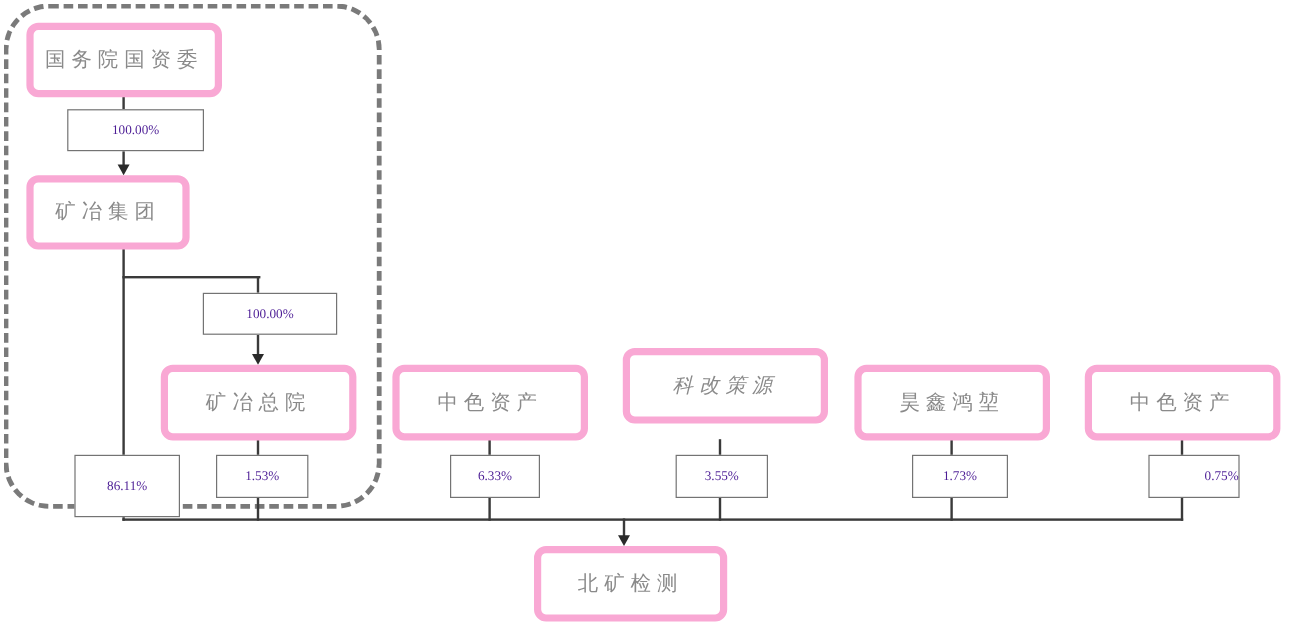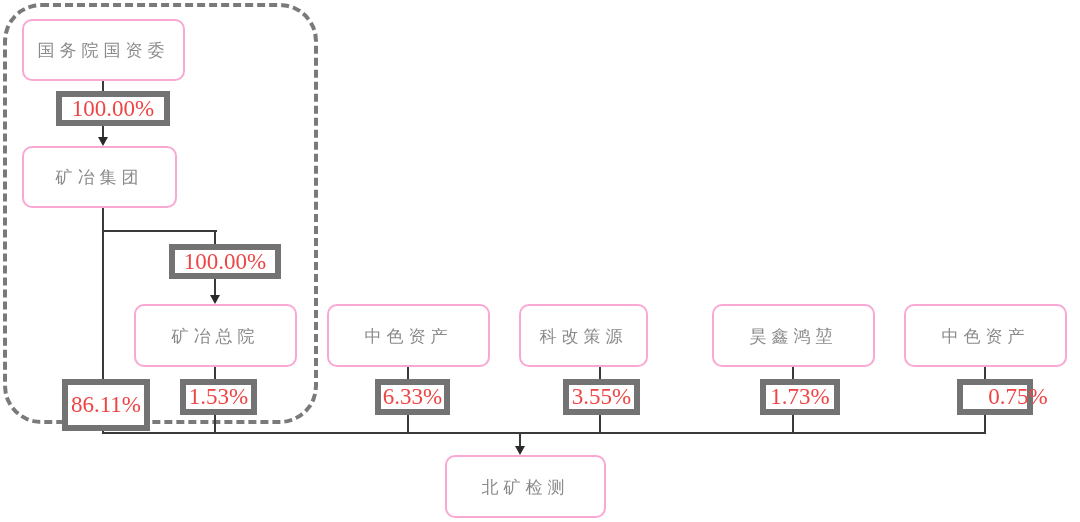--- a/index.html
+++ b/index.html
@@ -1,23 +1,23 @@
 <!DOCTYPE html>
 <html><head>
 <meta charset="utf-8">
 <style>
   html, body { margin:0; padding:0; background:#ffffff; }
   body { width:1080px; height:522px; position:relative; overflow:hidden;
          font-family:"DejaVu Serif", "Liberation Serif", serif; }
   .abs { position:absolute; box-sizing:border-box; }
-  .node { border:2px solid #f9a8d4; border-radius:10px; background:#fff;
+  .node { border:6px solid #f9a8d4; border-radius:10px; background:#fff;
           display:flex; align-items:center; justify-content:center; flex-direction:column;
           color:#8a8a8a; font-size:17px; letter-spacing:5px; line-height:26px; text-align:center; }
-  .pct { border:6px solid #737373; background:#fff; display:flex; align-items:center;
-         justify-content:center; font-family:"Liberation Serif", serif; font-size:23px; color:#ef4444; }
+  .pct { border:1px solid #737373; background:#fff; display:flex; align-items:center;
+         justify-content:center; font-family:"Liberation Serif", serif; font-size:11px; color:#4c1d95; }
   .line { background:#3a3a3a; }
   .dash { border:4px dashed #7a7a7a; border-radius:38px; }
   svg { position:absolute; left:0; top:0; }
 </style>
 </head>
 <body>
 
 <div class="abs dash" style="left:3px; top:3px; width:315px; height:421px;"></div>
 
 <div class="abs line" style="left:102px; top:80px; width:2px; height:11px;"></div>
@@ -37,33 +37,33 @@
 <svg width="1080" height="522">
   <polygon points="98,137 108,137 103,146" fill="#2a2a2a"></polygon>
   <polygon points="210,295 220,295 215,304" fill="#2a2a2a"></polygon>
   <polygon points="515,446 525,446 520,455" fill="#2a2a2a"></polygon>
 </svg>
 
 <div class="abs node" style="left:22px; top:19px; width:163px; height:62px;">
   <span>国务院国资委</span>
 </div>
 
-<div class="abs node" style="left:22px; top:146px; width:155px; height:62px;">
+<div class="abs node" style="left:22px; top:146px; width:136px; height:62px;">
   <span>矿冶集团</span>
 </div>
 
 <div class="abs node" style="left:134px; top:304px; width:163px; height:63px;">
   <span>矿冶总院</span>
 </div>
 
 <div class="abs node" style="left:327px; top:304px; width:163px; height:63px;">
   <span>中色资产</span>
 </div>
 
-<div class="abs node" style="left:519px; top:304px; width:129px; height:63px;">
+<div class="abs node" style="left:519px; top:290px; width:171px; height:63px;font-style:italic;">
   <span>科改策源</span>
 </div>
 
 <div class="abs node" style="left:712px; top:304px; width:163px; height:63px;">
   <span>昊鑫鸿堃</span>
 </div>
 
 <div class="abs node" style="left:904px; top:304px; width:163px; height:63px;">
   <span>中色资产</span>
 </div>

